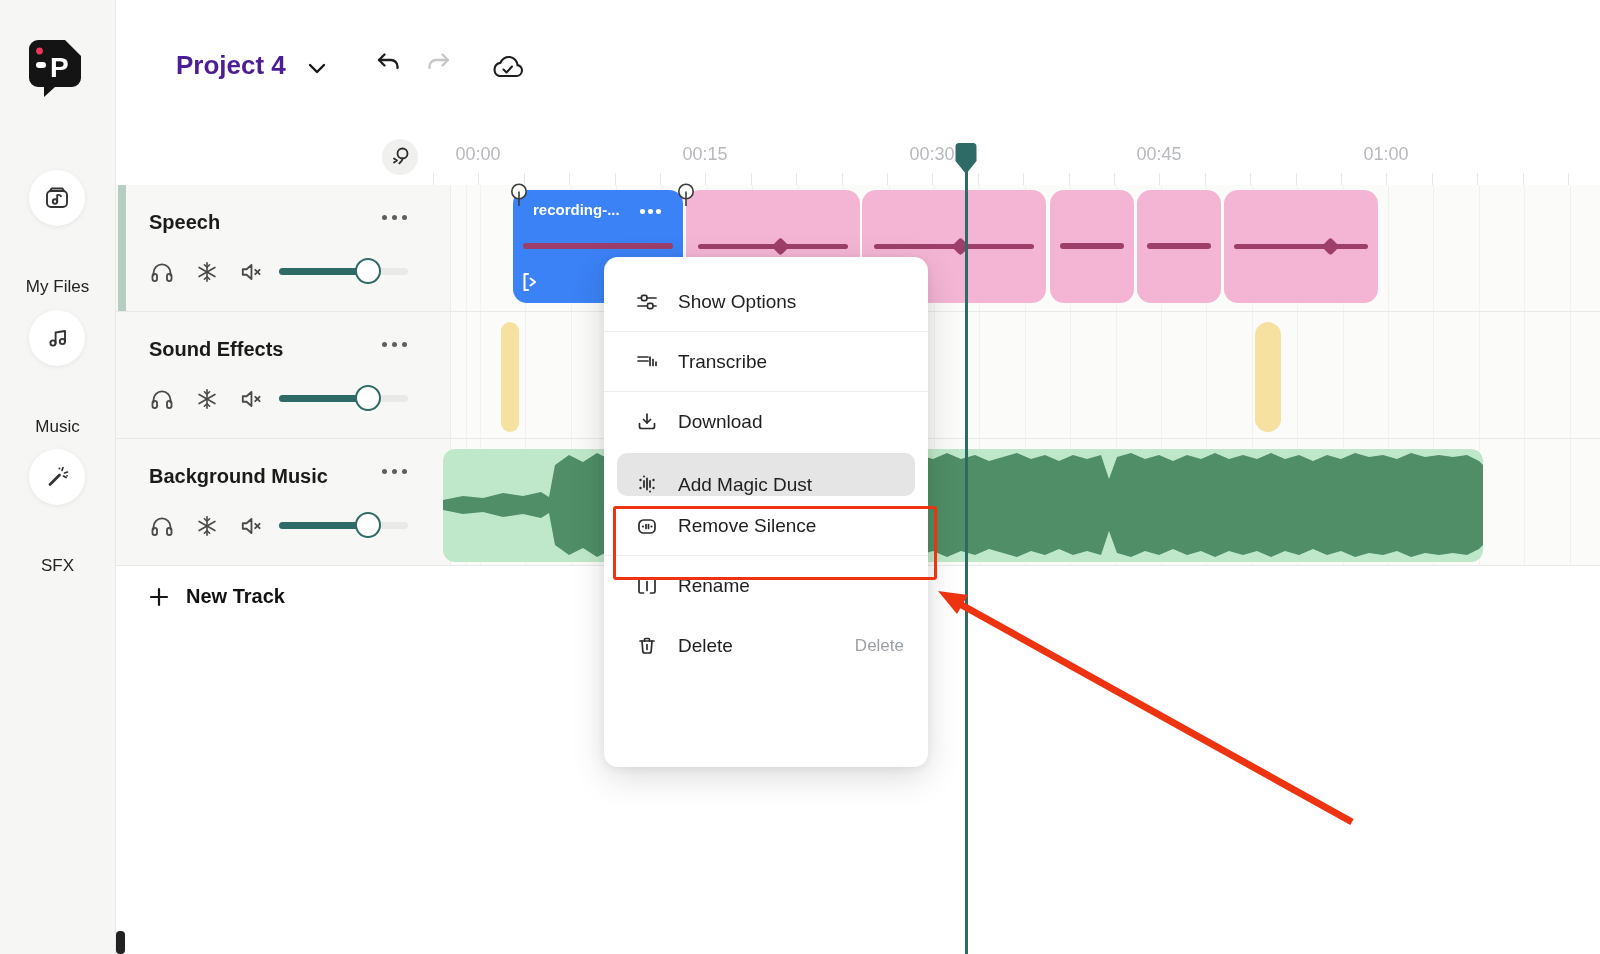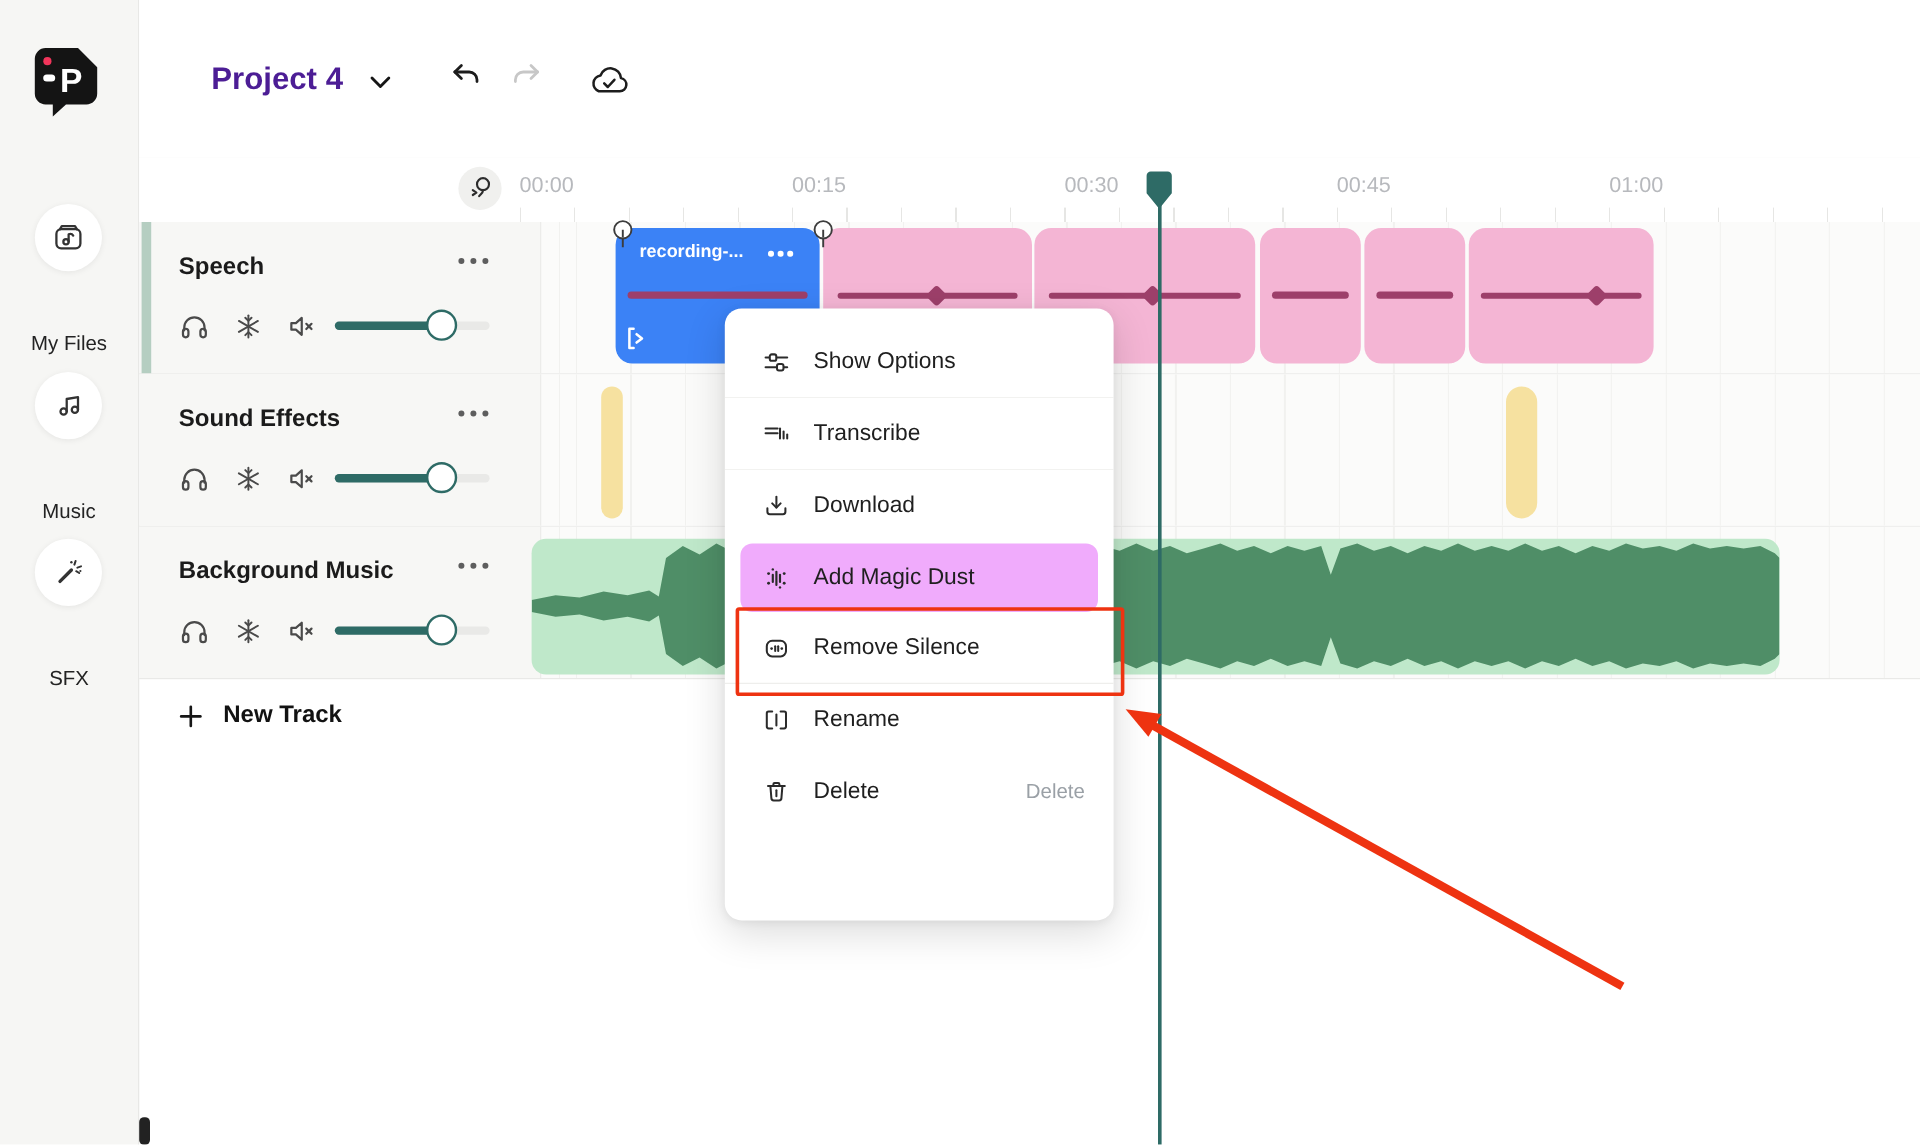--- a/index.html
+++ b/index.html
@@ -17,21 +17,21 @@
   
   .topbar{position:absolute;left:116px;top:0;width:1484px;height:131px;background:#fff;border-bottom:1px solid #f0f0ee;}
   .proj-title{position:absolute;left:60px;top:50px;font-size:26px;font-weight:700;color:#4c1d95;cursor:pointer;}
   .proj-chevron{position:absolute;left:190px;top:57px;cursor:pointer;}
   .tb-icon{position:absolute;top:50px;cursor:pointer;}
 
   
   .ruler{position:absolute;left:116px;top:131px;width:1484px;height:54px;background:#fff;}
   .pin-btn{position:absolute;left:266px;top:8px;width:36px;height:36px;border-radius:50%;background:#f0f0ee;
            display:flex;align-items:center;justify-content:center;cursor:pointer;}
-  .ruler-label{position:absolute;top:13px;width:90px;margin-left:-45px;font-size:18px;color:#b7b9bd;}
+  .ruler-label{position:absolute;top:13px;width:90px;margin-left:-45px;text-align:center;font-size:18px;color:#b7b9bd;}
   .ticks{position:absolute;left:317px;top:42px;width:1167px;height:12px;
          background:repeating-linear-gradient(to right,#e6e6e4 0 1px,transparent 1px 45.4px);}
 
   
   .rows{position:absolute;left:116px;top:185px;width:1484px;height:381px;}
   .track-row{position:absolute;left:0;width:1484px;height:127px;box-sizing:border-box;border-bottom:1px solid #e9e9e7;}
   .t-header{position:absolute;left:0;top:0;width:334px;height:100%;background:#f7f7f5;border-right:1px solid #ececea;}
   .t-content{position:absolute;left:335px;right:0;top:0;bottom:0;background:#fbfbfa;
              background-image:repeating-linear-gradient(to right,#f1f1ef 0 1px,transparent 1px 45.4px);
              background-position:29px 0;}
@@ -69,21 +69,21 @@
   .playhead-head{position:absolute;left:955px;top:142px;z-index:6;cursor:grab;}
 
   
   .menu{position:absolute;left:604px;top:257px;width:324px;height:510px;background:#fff;border-radius:14px;z-index:10;
         box-shadow:0 10px 34px rgba(0,0,0,.14),0 2px 8px rgba(0,0,0,.06);padding-top:15px;box-sizing:border-box;}
   .menu-item{height:60px;display:flex;align-items:center;padding:0 24px 0 31px;cursor:pointer;}
   .menu-item .mi-icon{width:24px;height:24px;margin-right:19px;flex:0 0 auto;}
   .mi-label{font-size:19px;color:#1f1f1f;}
   .mi-shortcut{margin-left:auto;font-size:17px;color:#9aa0a6;}
   .menu-item.sep{box-shadow:inset 0 -1px 0 #eeeeec;}
-  .menu-item.hl{background:#f0abfc;border-radius:10px;margin:1px 13px 0;height:57px;padding:0 11px 0 18px;}
+  .menu-item.hl{background:#e5e5e5;border-radius:10px;margin:1px 13px 0;height:43px;padding:0 11px 0 18px;align-items:flex-end;}
 
   
   .red-box{position:absolute;left:613px;top:506px;width:324px;height:74px;border:3.5px solid #ee3311;border-radius:3px;
            z-index:20;pointer-events:none;box-sizing:border-box;}
   .arrow-layer{position:absolute;left:0;top:0;width:1600px;height:954px;z-index:21;pointer-events:none;}
   .scroll-sliver{position:absolute;left:116px;top:931px;width:9px;height:23px;background:#222;border-radius:4px;cursor:pointer;}
 </style>
 </head>
 <body>
 

